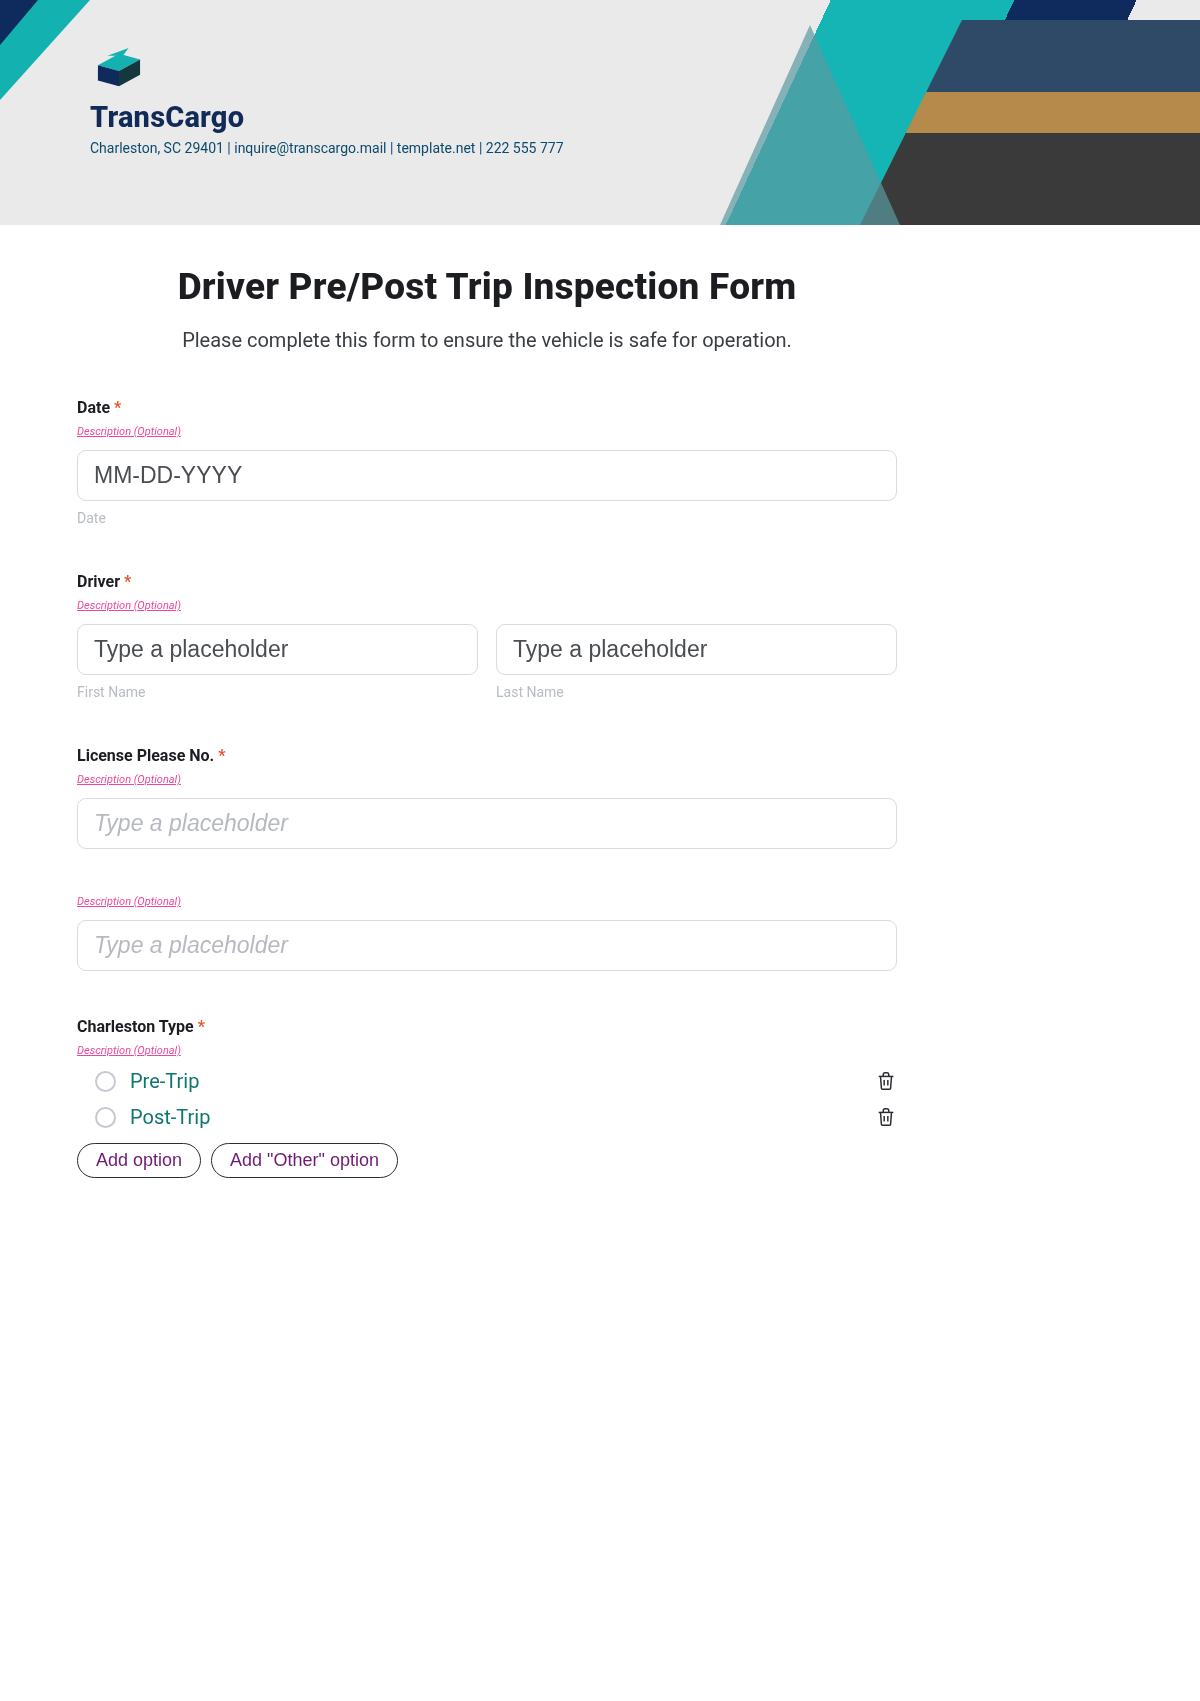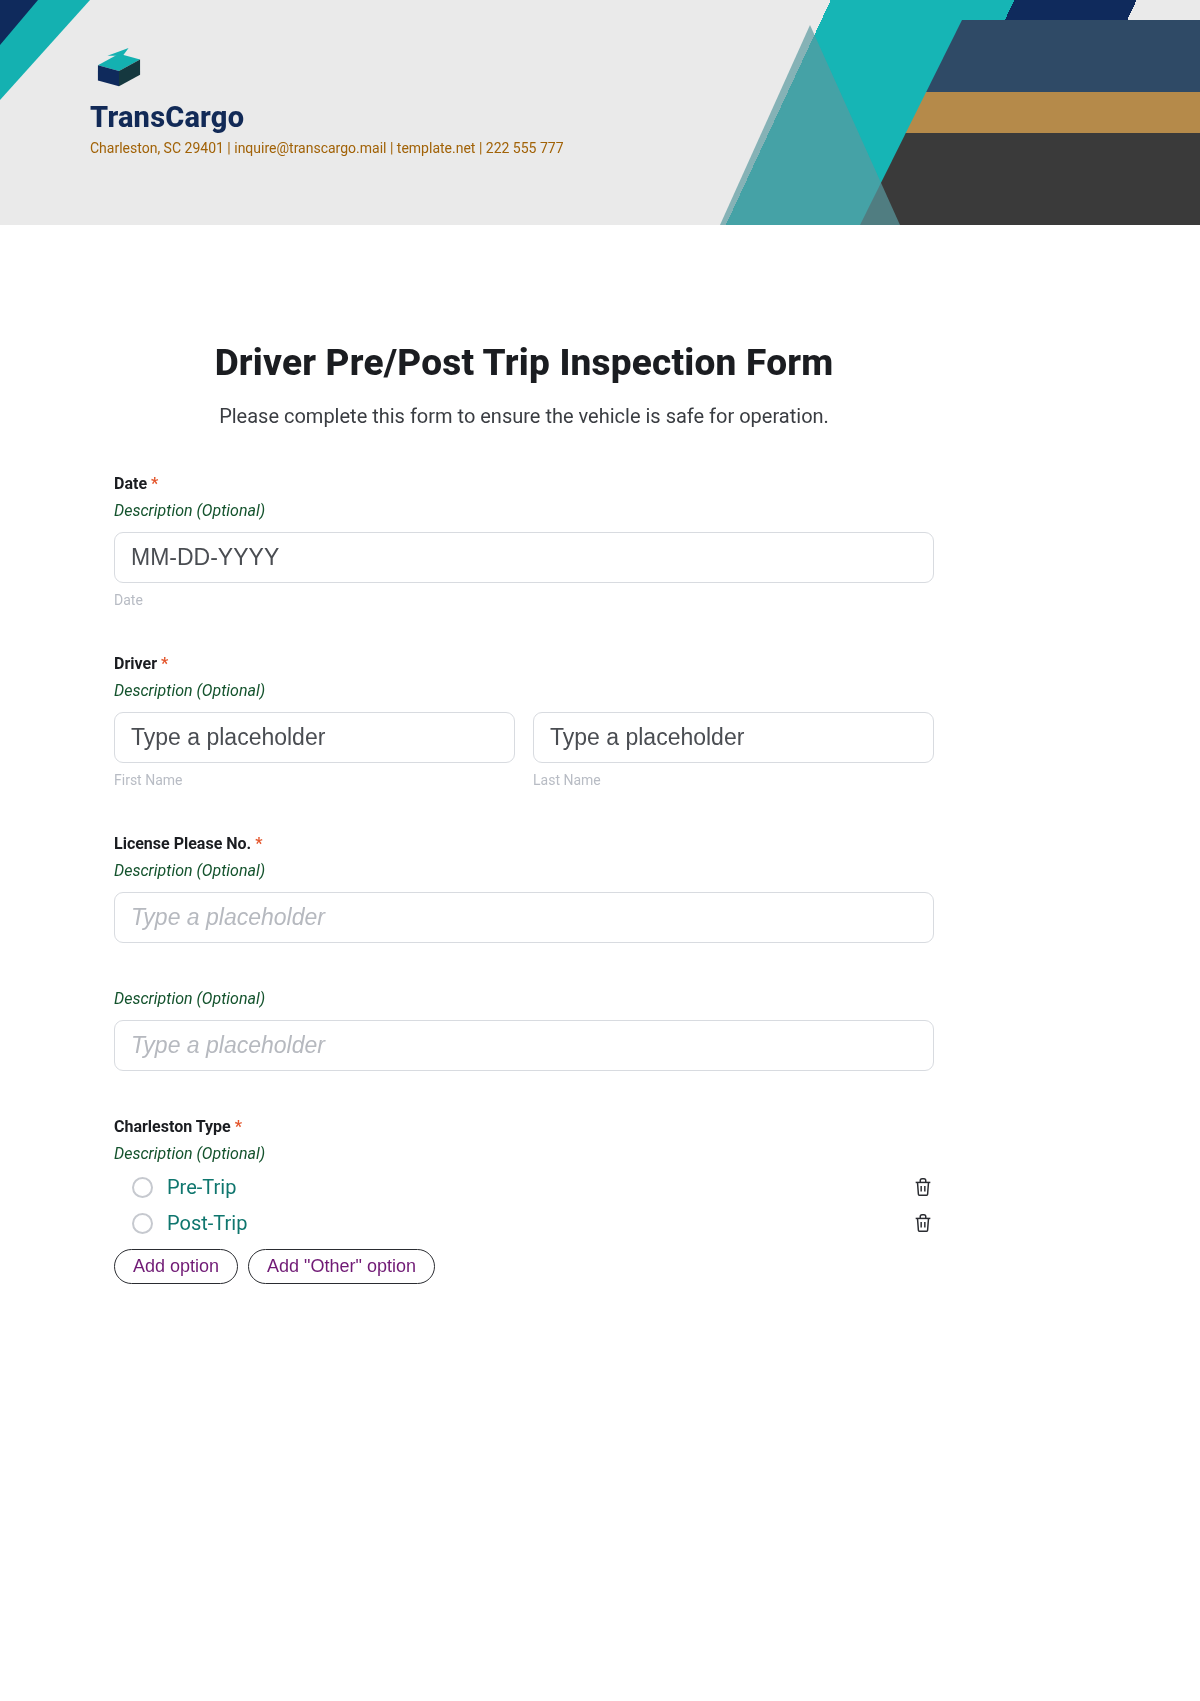--- a/index.html
+++ b/index.html
@@ -65,28 +65,28 @@
     }
     .brand-name {
       font-weight: 800;
       font-size: 29px;
       color: #122a57;
       margin-top: 6px;
       letter-spacing: .2px;
     }
     .brand-info {
       font-size: 14px;
-      color: #a16207;
+      color: #0c4a6e;
       margin-top: 6px;
     }
 
     .page {
       width: 820px;
-      margin-left: 114px;
-      padding-top: 116px;
+      margin-left: 77px;
+      padding-top: 40px;
       color: #1b1d21;
     }
     .title {
       font-size: 37px;
       font-weight: 800;
       text-align: center;
       letter-spacing: .2px;
     }
     .subtitle {
       text-align: center;
@@ -99,25 +99,26 @@
     .field {
       margin-bottom: 46px;
     }
     .field-label {
       font-size: 16px;
       font-weight: 700;
       color: #1b1d21;
     }
     .req { color: #e4572e; font-weight: 700; }
     .desc {
-      font-size: 16px;
-      color: #14532d;
+      font-size: 11px;
+      color: #ec4899;
       font-style: italic;
       margin-top: 8px;
       margin-bottom: 12px;
+      text-decoration: underline;
     }
     .input {
       width: 100%;
       font-size: 23px;
       padding: 11px 16px;
       border: 1px solid #d8dbe0;
       border-radius: 9px;
       background: #fff;
       color: #232528;
       outline: none;

